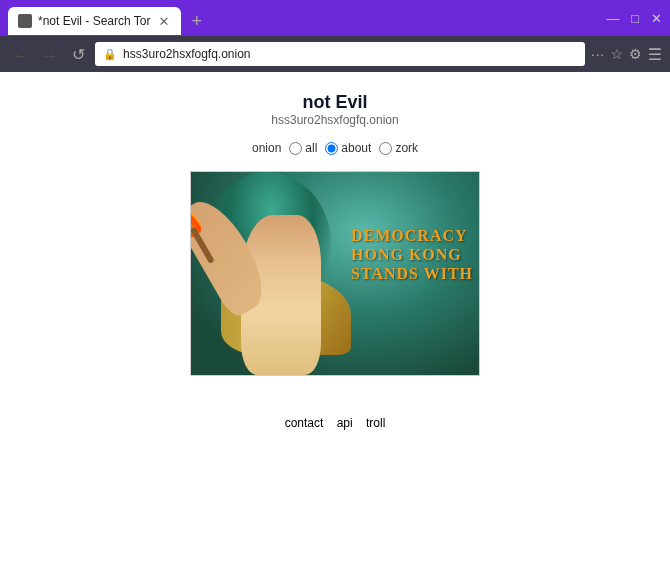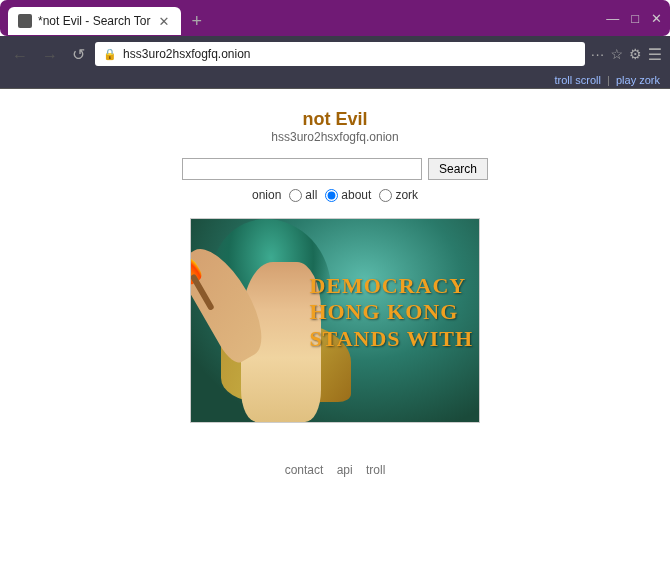--- a/index.html
+++ b/index.html
@@ -1,23 +1,22 @@
 <!DOCTYPE html>
 <html><head>
   <meta charset="utf-8">
   <style>
     * { margin: 0; padding: 0; box-sizing: border-box; }
     body { width: 670px; height: 573px; background: #fff; font-family: Arial, sans-serif; font-size: 13px; overflow: hidden; }
     .tab-bar {
       display: flex;
       align-items: center;
       padding: 6px 8px 0 8px;
-      background: #701a75;
+      background: #6d28d9;
       height: 36px;
-      border-radius: 7px;
     }
     .tab {
       display: flex;
       align-items: center;
       background: #fff;
       border-radius: 6px 6px 0 0;
       padding: 5px 10px;
       font-size: 12px;
       color: #222;
       min-width: 160px;
@@ -110,21 +109,21 @@
       background: #fff;
       width: 100%;
       padding: 20px 0;
       display: flex;
       flex-direction: column;
       align-items: center;
     }
     .site-title {
       font-size: 18px;
       font-weight: bold;
-      color: #a16207;
+      color: #0f172a;
       text-align: right;
     }
     .site-url {
       font-size: 12px;
       color: #666;
       text-align: center;
       margin-bottom: 14px;
     }
     .search-row {
       display: flex;
@@ -183,21 +182,21 @@
     .poster-text-overlay {
       position: absolute;
       right: 0;
       top: 50px;
       text-align: left;
       padding: 4px 6px;
     }
     .poster-text-line {
       font-family: 'Times New Roman', serif;
       font-weight: bold;
-      font-size: 22px;
+      font-size: 16px;
       color: #f0a020;
       text-shadow: 1px 1px 2px rgba(0,0,0,0.5);
       line-height: 1.2;
       letter-spacing: 1px;
     }
     
     .figure {
       position: absolute;
       left: 30px;
       bottom: 0;
@@ -260,21 +259,21 @@
       opacity: 0.85;
     }
 
     
     .footer-links {
       text-align: center;
       padding: 10px;
       font-size: 12px;
       margin-top: 10px;
     }
-    .footer-links a { color: #737373; text-decoration: none; margin: 0 5px; }
+    .footer-links a { color: #000000; text-decoration: none; margin: 0 5px; }
   </style>
 </head>
 <body>
 
 <div>
 
   <div class="tab-bar">
     <div class="tab">
       <div class="tab-favicon"></div>
       <span class="tab-title">*not Evil - Search Tor</span>
@@ -297,36 +296,27 @@
       <span class="address-text">hss3uro2hsxfogfq.onion</span>
     </div>
     <div class="nav-right">
       <span style="color:#aaa;font-size:14px;cursor:pointer;">···</span>
       <span style="color:#aaa;font-size:14px;cursor:pointer;">☆</span>
       <span style="color:#aaa;font-size:14px;cursor:pointer;">⚙</span>
       <span style="color:#aaa;font-size:16px;cursor:pointer;">☰</span>
     </div>
   </div>
 
-  <div class="top-links">
-    <a href="#">troll scroll</a>
-    <span> | </span>
-    <a href="#">play zork</a>
-  </div>
 </div>
 
 <div class="page-content">
 
   <div class="site-title">not Evil</div>
   <div class="site-url">hss3uro2hsxfogfq.onion</div>
 
-  <div class="search-row">
-    <input class="search-input" type="text" style="">
-    <button class="search-btn">Search</button>
-  </div>
 
   <div class="filter-row">
     <span>onion</span>
     <label>
       <input type="radio" name="filter" style="">
       <span>all</span>
     </label>
     <label>
       <input type="radio" name="filter" checked="" style="">
       <span>about</span>

